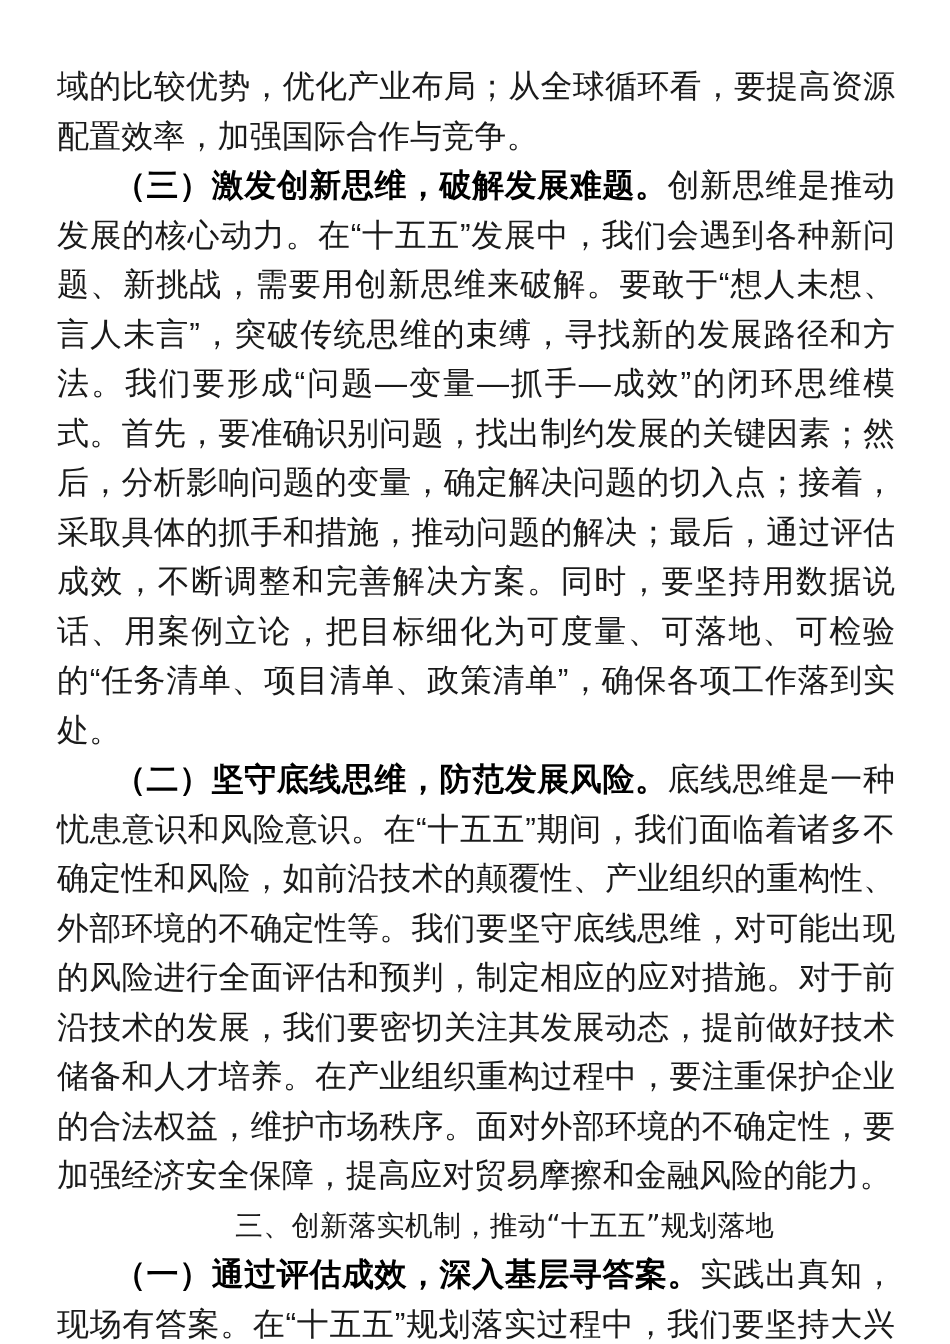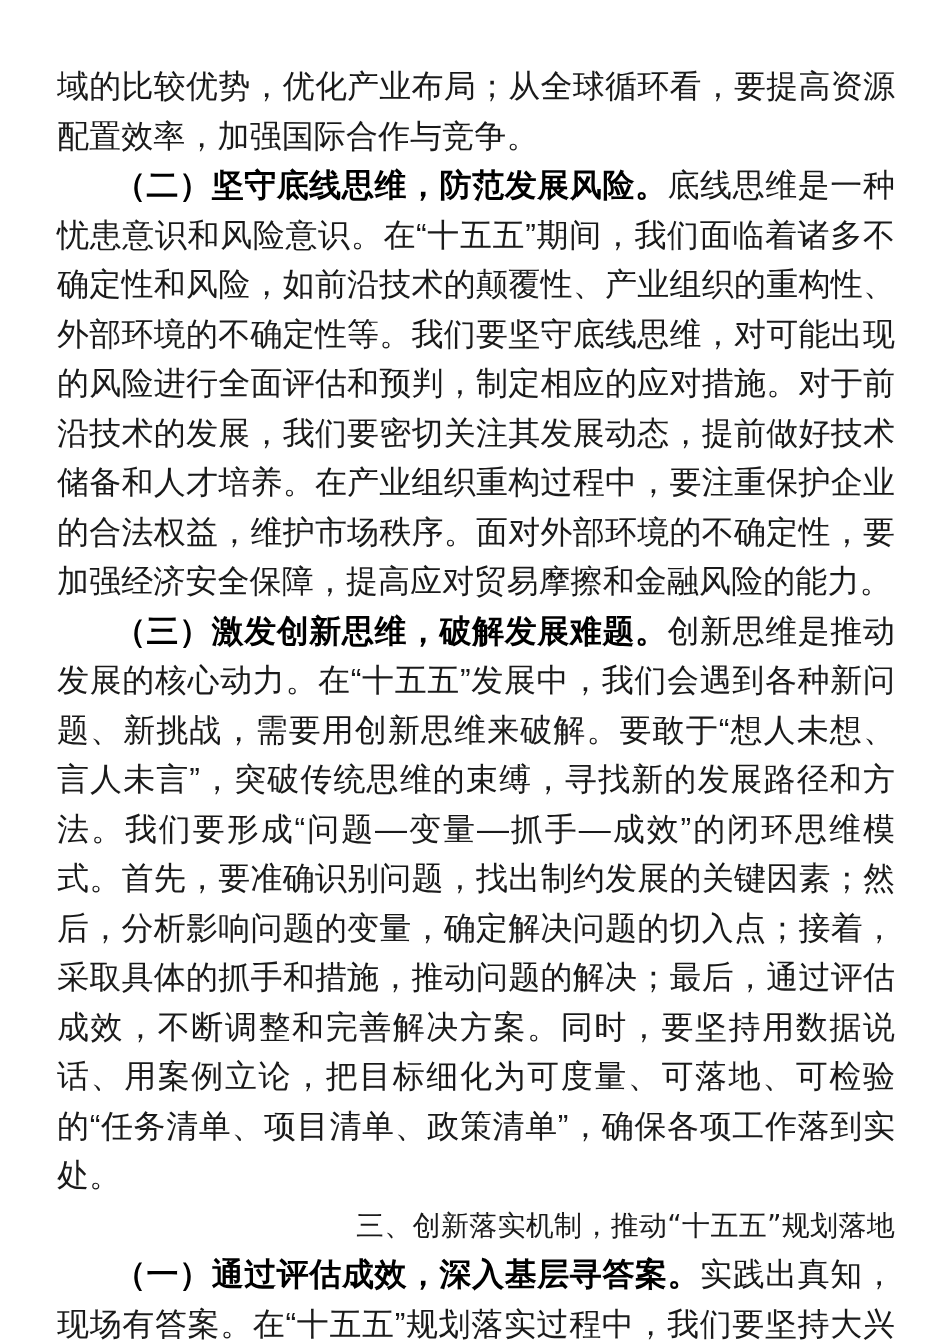--- a/index.html
+++ b/index.html
@@ -57,39 +57,39 @@
   }
 
   
   .section-head {
     font-family: "DejaVu Sans", "Liberation Sans", sans-serif;
     font-size: 28px;
     line-height: 49.5px;
     color: #1a1a1a;
     font-weight: normal;
     text-indent: 57px;
-    text-align: right;
+    text-align: center;
     margin: 0;
     letter-spacing: 0.3px;
   }
 </style>
 </head>
 <body>
 
 <div class="page">
   <div class="text-column">
 
     <p class="para cont">域的比较优势，优化产业布局；从全球循环看，要提高资源配置效率，加强国际合作与竞争。</p>
 
     <p class="para indent">
-      <span class="bold-head">（二）坚守底线思维，防范发展风险。</span><span>底线思维是一种忧患意识和风险意识。在“十五五”期间，我们面临着诸多不确定性和风险，如前沿技术的颠覆性、产业组织的重构性、外部环境的不确定性等。我们要坚守底线思维，对可能出现的风险进行全面评估和预判，制定相应的应对措施。对于前沿技术的发展，我们要密切关注其发展动态，提前做好技术储备和人才培养。在产业组织重构过程中，要注重保护企业的合法权益，维护市场秩序。面对外部环境的不确定性，要加强经济安全保障，提高应对贸易摩擦和金融风险的能力。</span>
+      <span class="bold-head">（三）激发创新思维，破解发展难题。</span><span>创新思维是推动发展的核心动力。在“十五五”发展中，我们会遇到各种新问题、新挑战，需要用创新思维来破解。要敢于“想人未想、言人未言”，突破传统思维的束缚，寻找新的发展路径和方法。我们要形成“问题—变量—抓手—成效”的闭环思维模式。首先，要准确识别问题，找出制约发展的关键因素；然后，分析影响问题的变量，确定解决问题的切入点；接着，采取具体的抓手和措施，推动问题的解决；最后，通过评估成效，不断调整和完善解决方案。同时，要坚持用数据说话、用案例立论，把目标细化为可度量、可落地、可检验的“任务清单、项目清单、政策清单”，确保各项工作落到实处。</span>
     </p>
 
     <p class="para indent">
-      <span class="bold-head">（三）激发创新思维，破解发展难题。</span><span>创新思维是推动发展的核心动力。在“十五五”发展中，我们会遇到各种新问题、新挑战，需要用创新思维来破解。要敢于“想人未想、言人未言”，突破传统思维的束缚，寻找新的发展路径和方法。我们要形成“问题—变量—抓手—成效”的闭环思维模式。首先，要准确识别问题，找出制约发展的关键因素；然后，分析影响问题的变量，确定解决问题的切入点；接着，采取具体的抓手和措施，推动问题的解决；最后，通过评估成效，不断调整和完善解决方案。同时，要坚持用数据说话、用案例立论，把目标细化为可度量、可落地、可检验的“任务清单、项目清单、政策清单”，确保各项工作落到实处。</span>
+      <span class="bold-head">（二）坚守底线思维，防范发展风险。</span><span>底线思维是一种忧患意识和风险意识。在“十五五”期间，我们面临着诸多不确定性和风险，如前沿技术的颠覆性、产业组织的重构性、外部环境的不确定性等。我们要坚守底线思维，对可能出现的风险进行全面评估和预判，制定相应的应对措施。对于前沿技术的发展，我们要密切关注其发展动态，提前做好技术储备和人才培养。在产业组织重构过程中，要注重保护企业的合法权益，维护市场秩序。面对外部环境的不确定性，要加强经济安全保障，提高应对贸易摩擦和金融风险的能力。</span>
     </p>
 
     <p class="section-head">三、创新落实机制，推动“十五五”规划落地</p>
 
     <p class="para indent">
       <span class="bold-head">（一）通过评估成效，深入基层寻答案。</span><span>实践出真知，现场有答案。在“十五五”规划落实过程中，我们要坚持大兴调查研究之风，干部要到项目去、到车间去、到田间去，深入了解实际情况，掌握第一手资料。通过调查研究，我们可以发现问题、解决问题，为规划的实施提供有力的支</span>
     </p>
 
   </div>
 </div>

